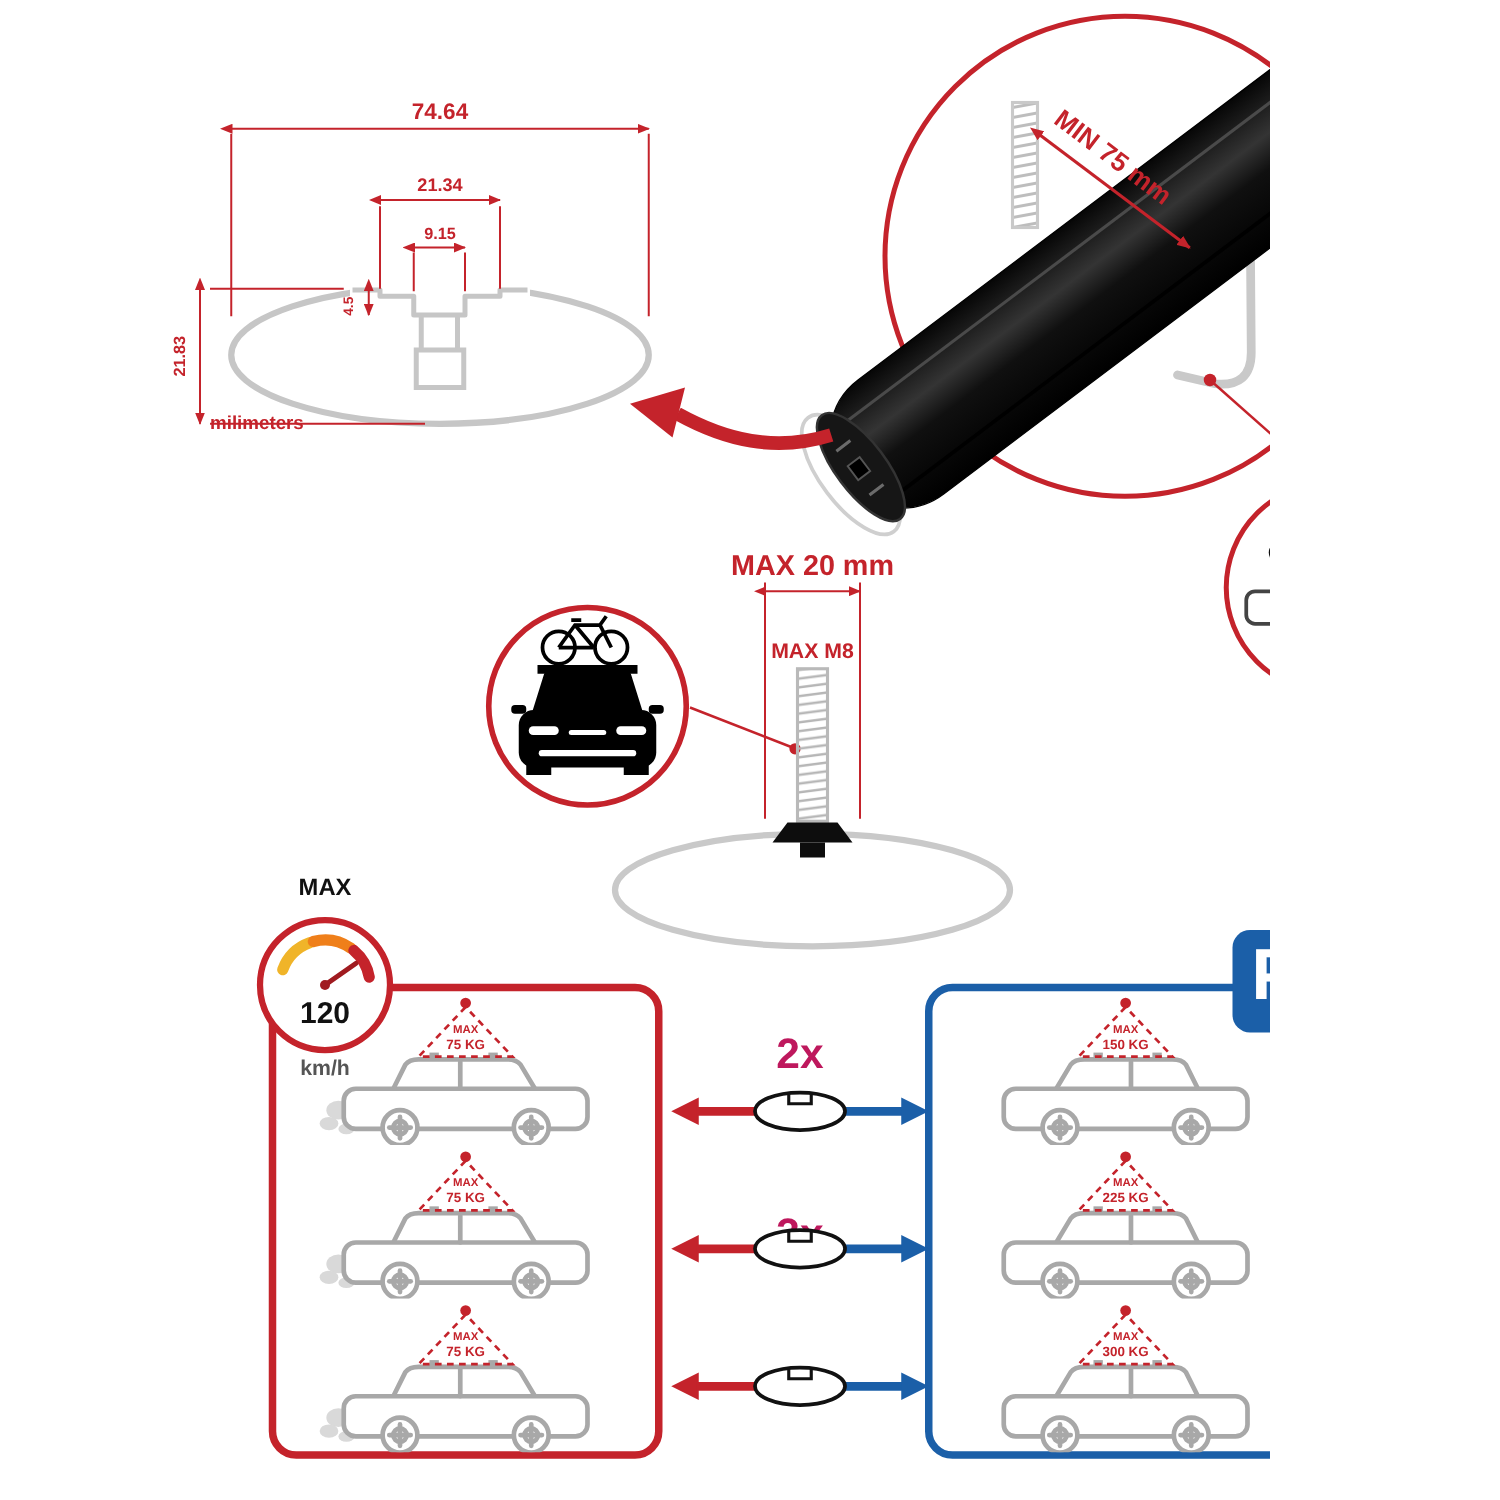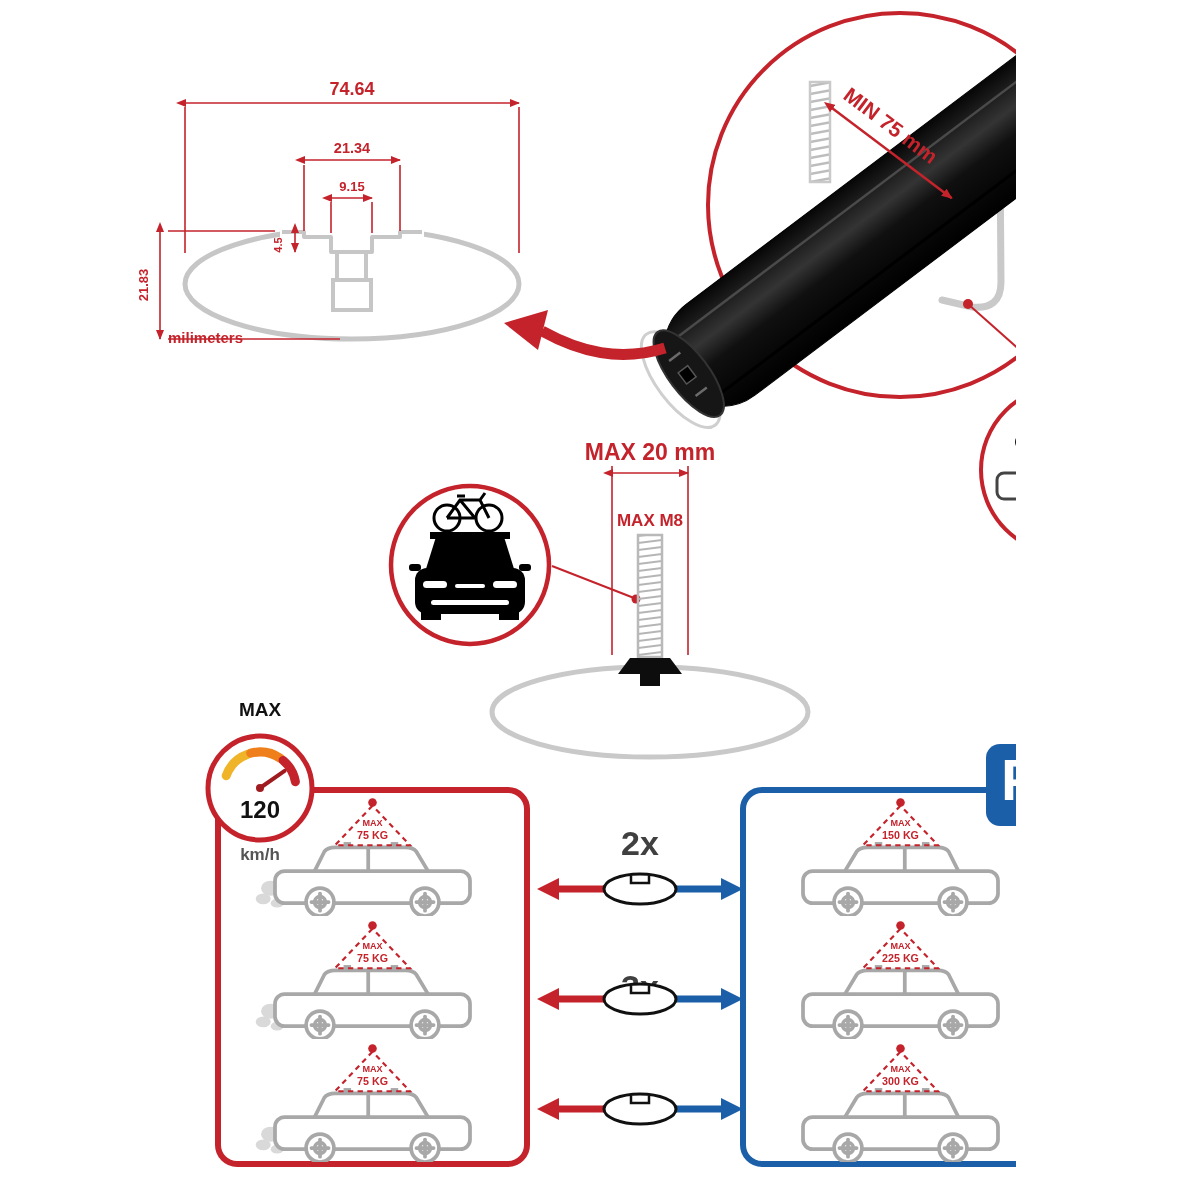--- a/index.html
+++ b/index.html
@@ -6,21 +6,21 @@
   .canvas{position:relative;width:1016px;height:1200px;background:#fff;overflow:hidden;
           font-family:"Liberation Sans", sans-serif;}
   .abs{position:absolute;}
   svg{display:block;}
   svg text{font-family:"Liberation Sans", sans-serif;}
   .red-t{fill:#c4232b;font-weight:bold;}
   .box{position:absolute;background:#fff;border-radius:22px;box-sizing:border-box;}
   .box-red{border:6px solid #c4232b;left:215px;top:787px;width:315px;height:380px;}
   .box-blue{border:6px solid #1b5fa8;left:740px;top:787px;width:320px;height:380px;}
   .slot{width:235px;height:120px;margin:3px auto 0 auto;position:relative;}
-  .mult{position:absolute;width:90px;text-align:center;color:#404040;font-weight:bold;
+  .mult{position:absolute;width:90px;text-align:center;color:#be185d;font-weight:bold;
         font-size:34px;left:595px;}
   .park{position:absolute;left:986px;top:744px;width:78px;height:82px;background:#1b5fa8;
         border-radius:14px;z-index:6;}
   .park .p{position:absolute;left:15px;top:2px;color:#fff;font-weight:bold;font-size:58px;}
   .park .ark{position:absolute;left:42px;top:48px;color:#fff;font-weight:bold;font-size:18px;}
   .z5{z-index:5;}
 </style>
 </head>
 <body>
 

